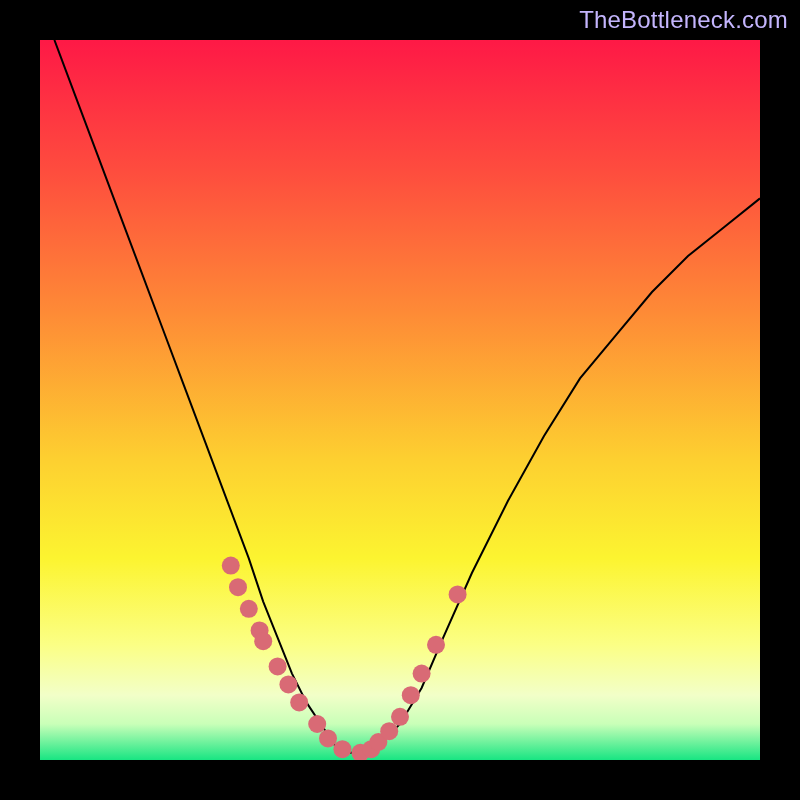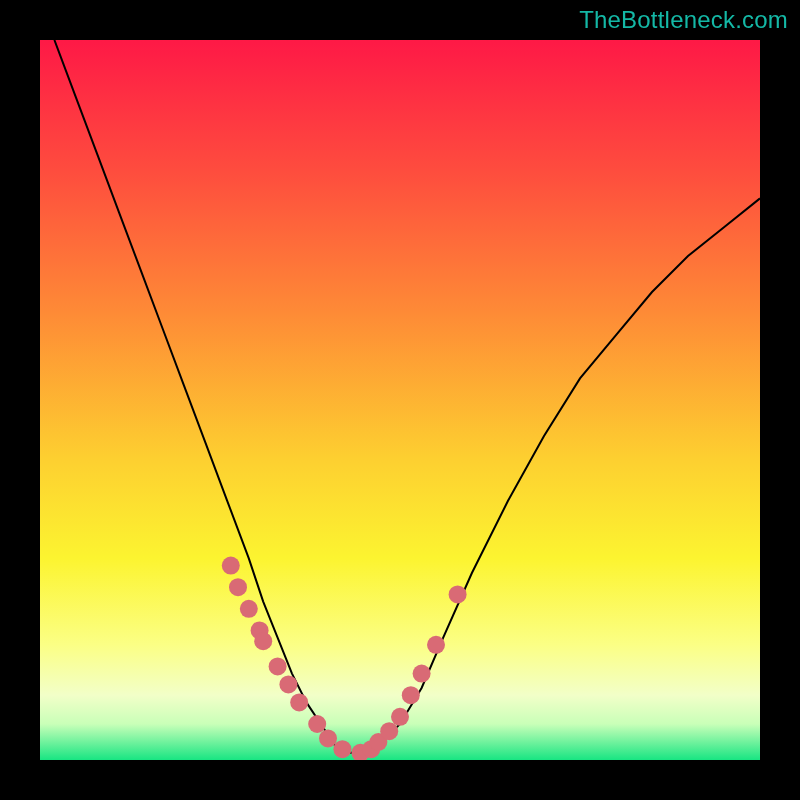--- a/index.html
+++ b/index.html
@@ -35,21 +35,21 @@
     position: absolute;
     left: 0; top: 0;
     width: 720px;
     height: 720px;
     overflow: visible;
   }
   .attribution {
     position: absolute;
     top: 6px;
     right: 12px;
-    color: #14b8a6;
+    color: #c4b5fd;
     font-size: 24px;
     font-weight: 500;
     letter-spacing: 0.2px;
   }
   .marker {
     fill: #d96a75;
   }
   .curve {
     fill: none;
     stroke: #000;

